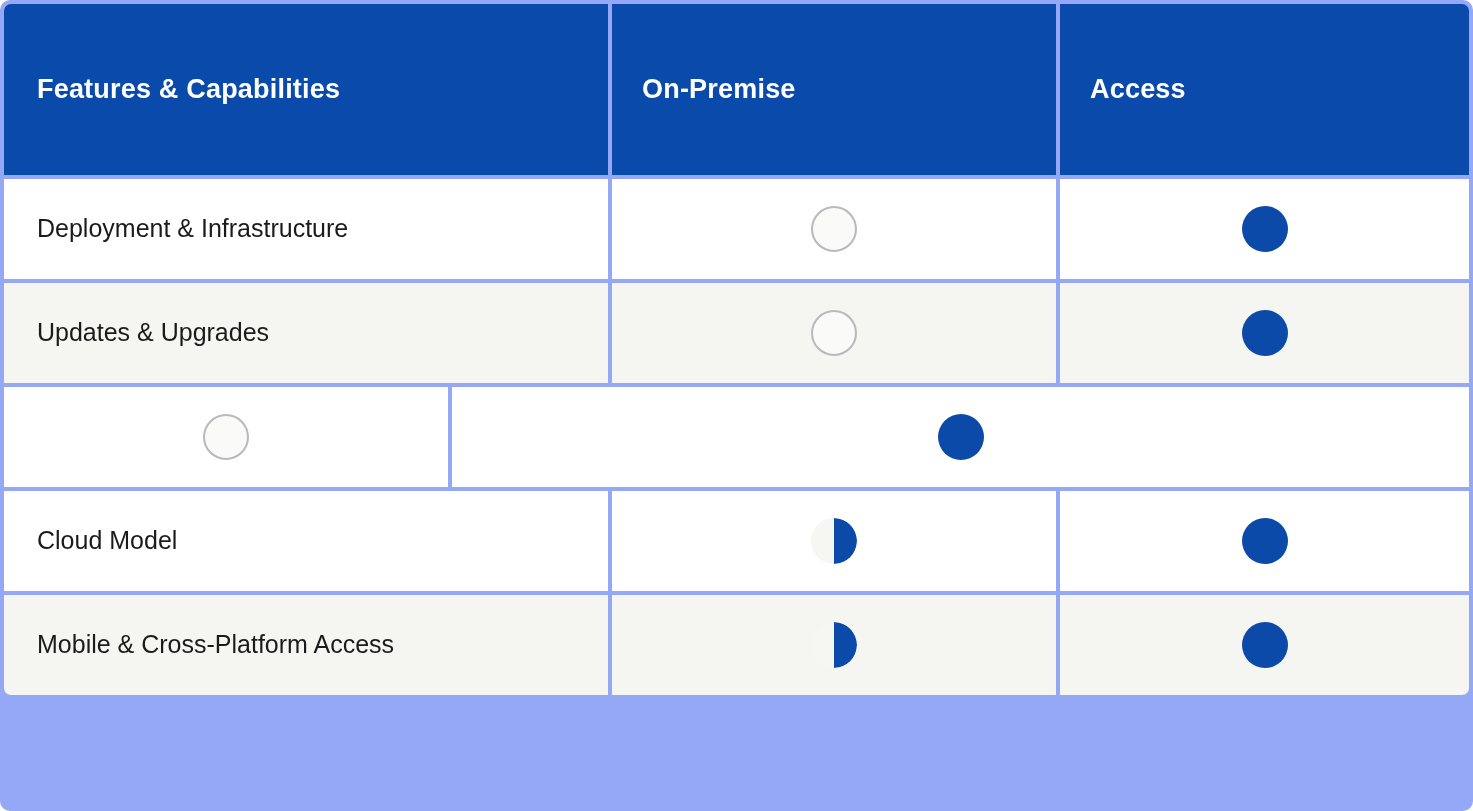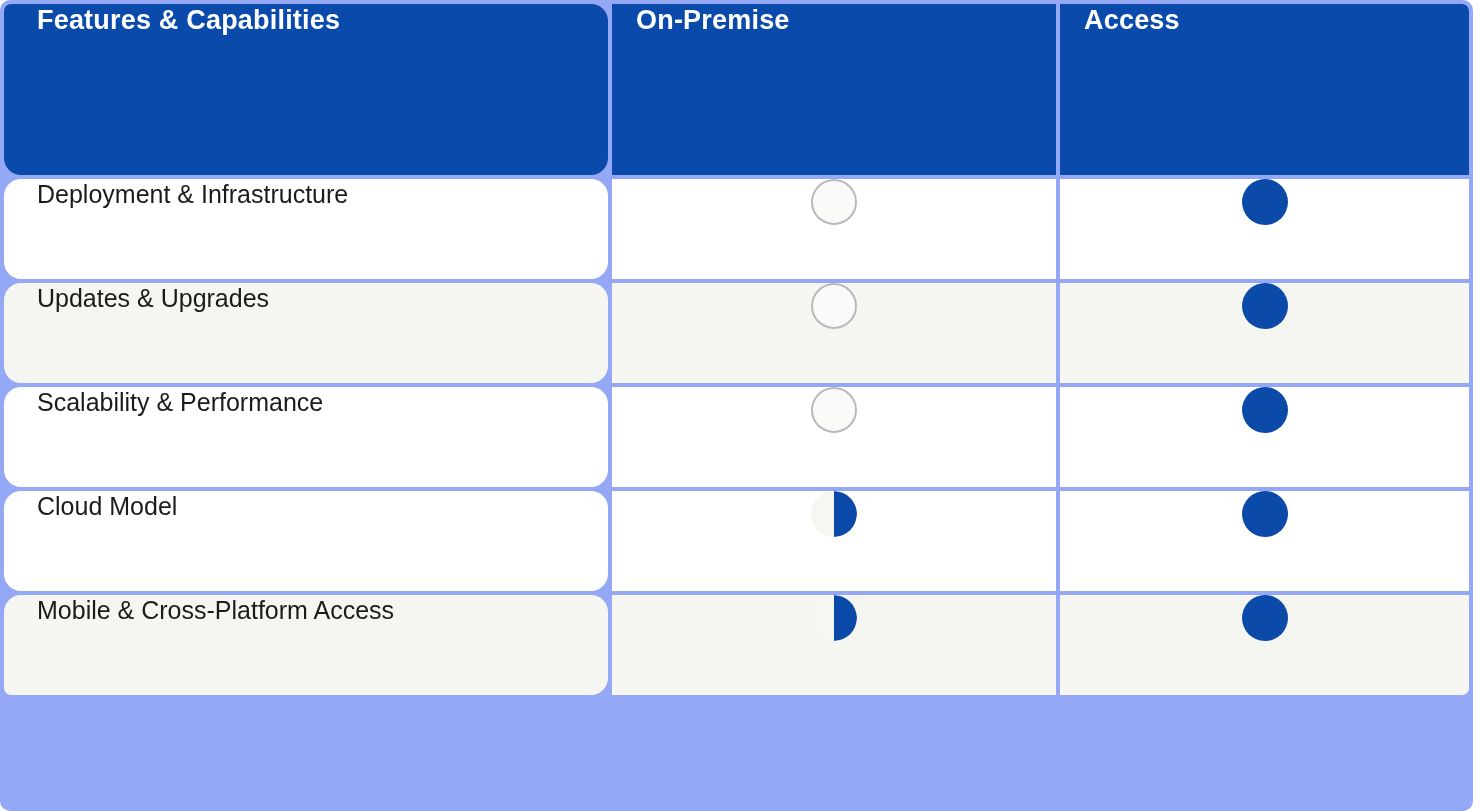--- a/index.html
+++ b/index.html
@@ -35,42 +35,43 @@
     gap: 4px;
     flex: 0 0 auto;
   }
   .trow.header-row { height: 171px; }
   .trow.data-row   { height: 100px; }
 
   
   .cell {
     box-sizing: border-box;
     display: flex;
+    align-items: center;
     background: #ffffff;
     overflow: hidden;
   }
-  .cell.col-feature { flex: 0 0 604px; padding-left: 33px; border-radius: 17px; }
+  .cell.col-feature { flex: 0 0 604px; padding-left: 33px; }
   .cell.col-onprem  { flex: 0 0 444px; justify-content: center; }
   .cell.col-cloud   { flex: 1 1 auto;  justify-content: center; }
 
   
   .header-row .cell {
     background: #0a4aab;
   }
   .header-cell-label {
     color: #ffffff;
     font-size: 27px;
     font-weight: bold;
     letter-spacing: 0.2px;
     line-height: 1.2;
   }
   .header-row .col-onprem,
   .header-row .col-cloud {
     justify-content: flex-start;
-    padding-left: 24px;
+    padding-left: 30px;
   }
 
   
   .trow.data-row.alt .cell { background: #f5f5f2; }
 
   .feature-label {
     color: #1b1b1b;
     font-size: 25px;
     font-weight: normal;
     line-height: 1.25;
@@ -149,23 +150,20 @@
         <span class="feature-label">Updates &amp; Upgrades</span>
       </div>
       <div class="cell col-onprem">
         <span class="marker none"></span>
       </div>
       <div class="cell col-cloud">
         <span class="marker full"></span>
       </div>
     </div>
     <div class="trow data-row">
-      <div class="cell col-feature">
-        <span class="feature-label">Scalability &amp; Performance</span>
-      </div>
       <div class="cell col-onprem">
         <span class="marker none"></span>
       </div>
       <div class="cell col-cloud">
         <span class="marker full"></span>
       </div>
     </div>
     <div class="trow data-row">
       <div class="cell col-feature">
         <span class="feature-label">Cloud Model</span>

